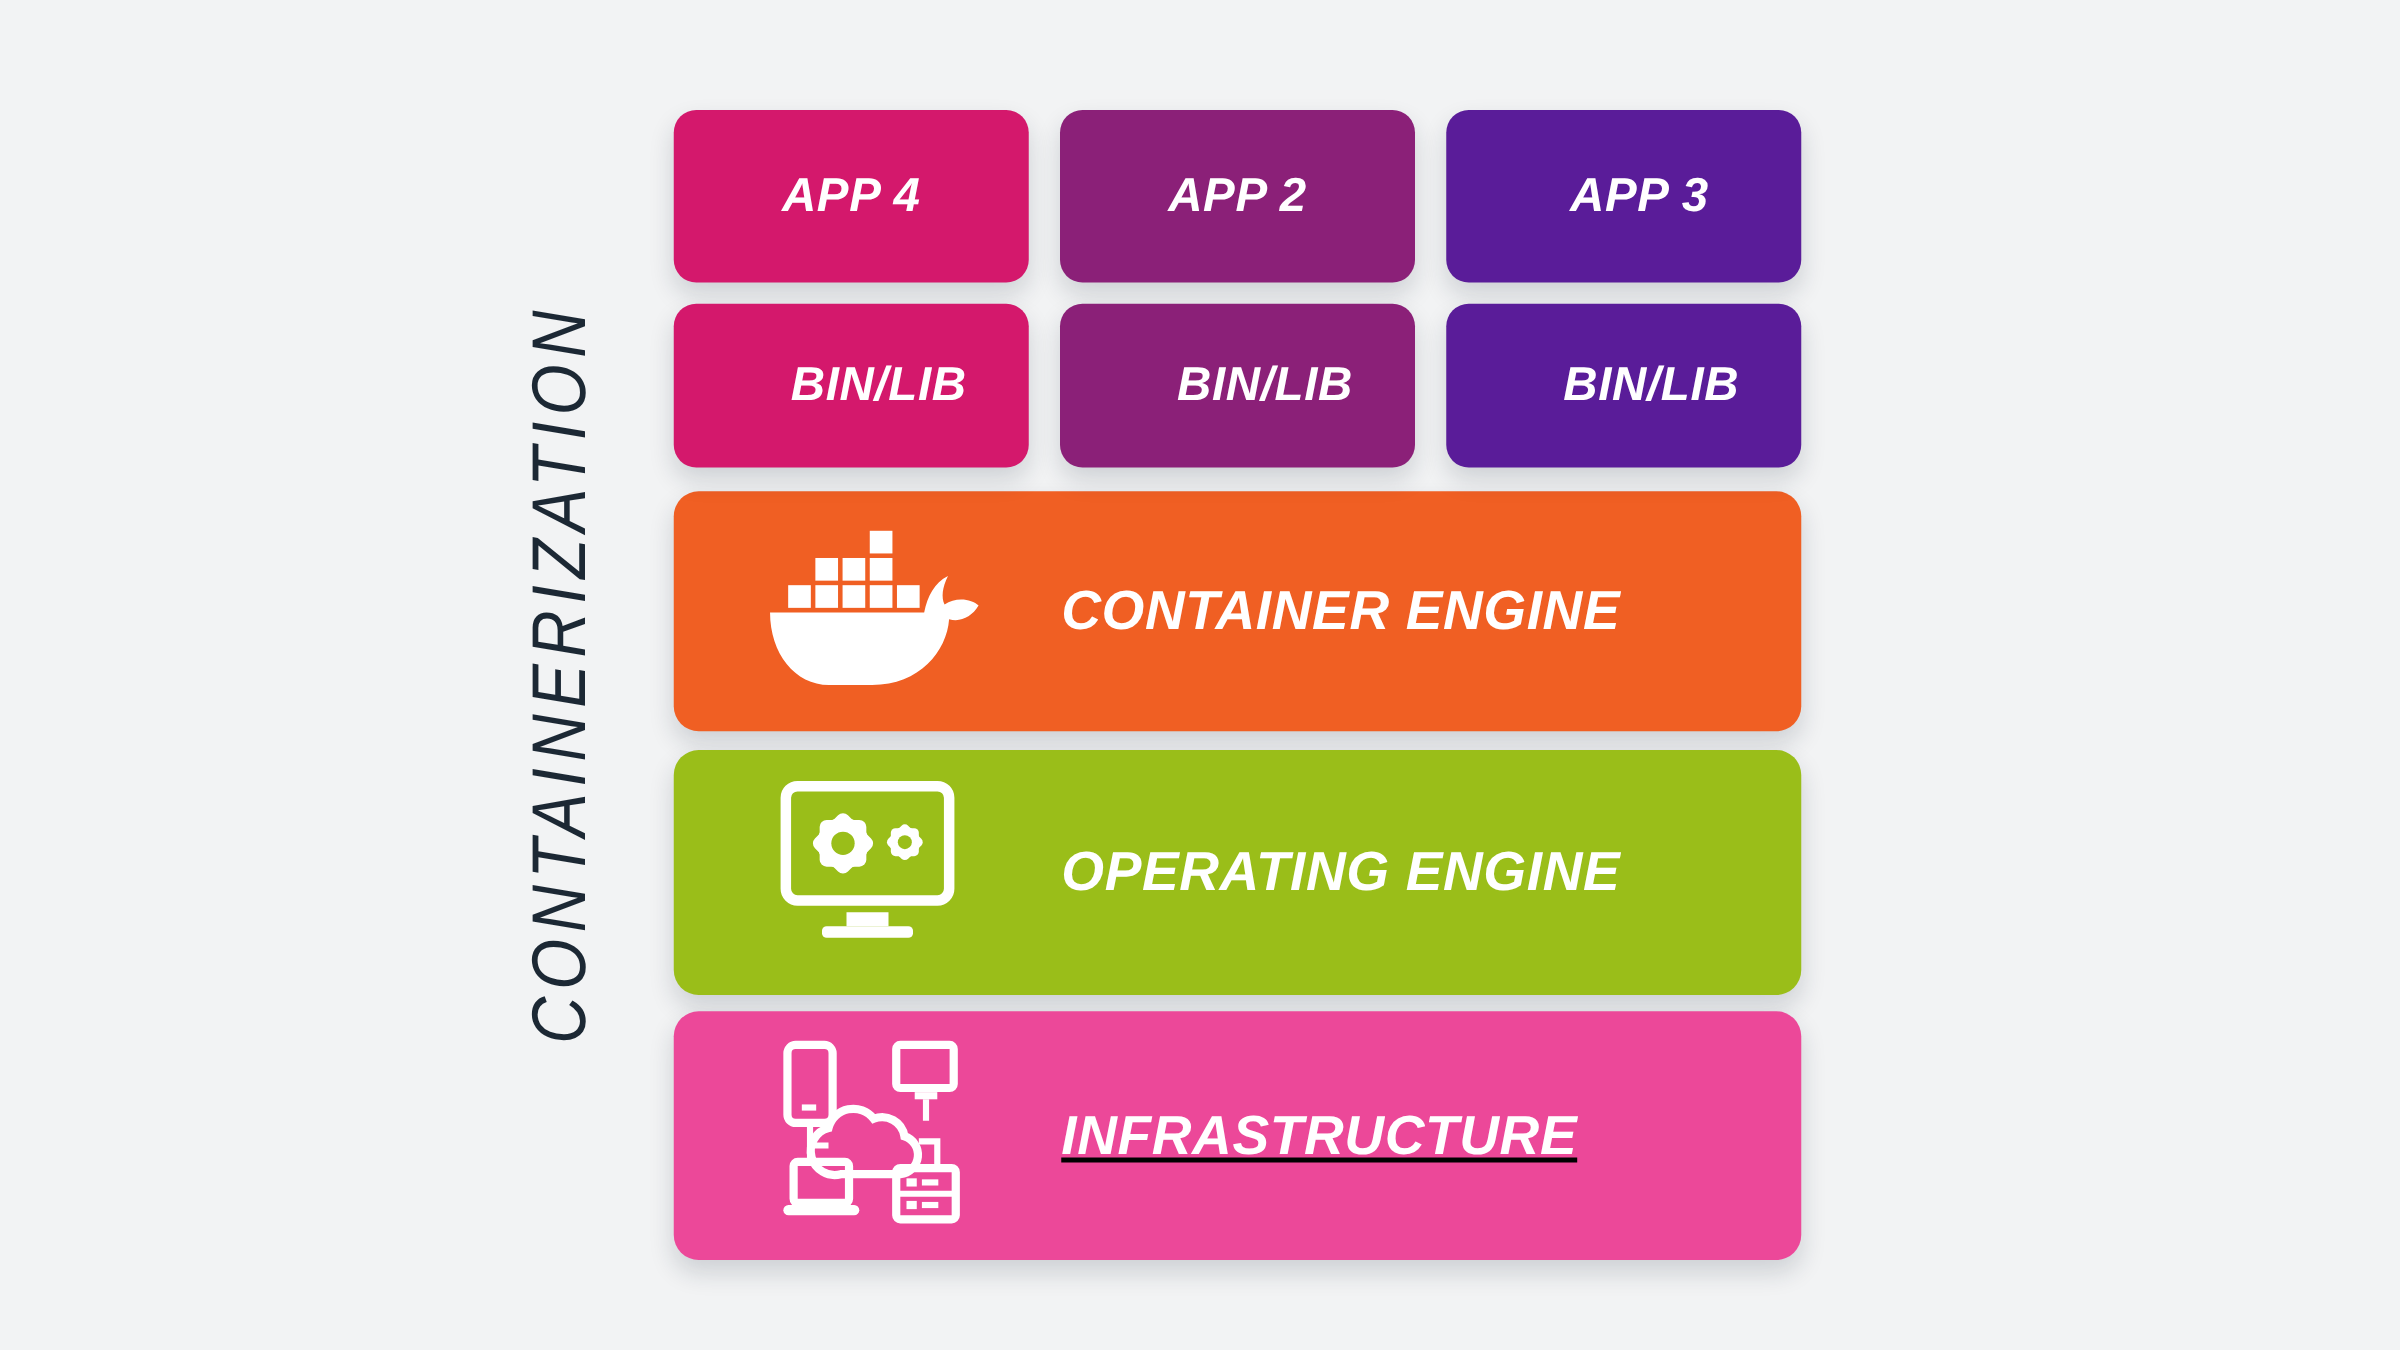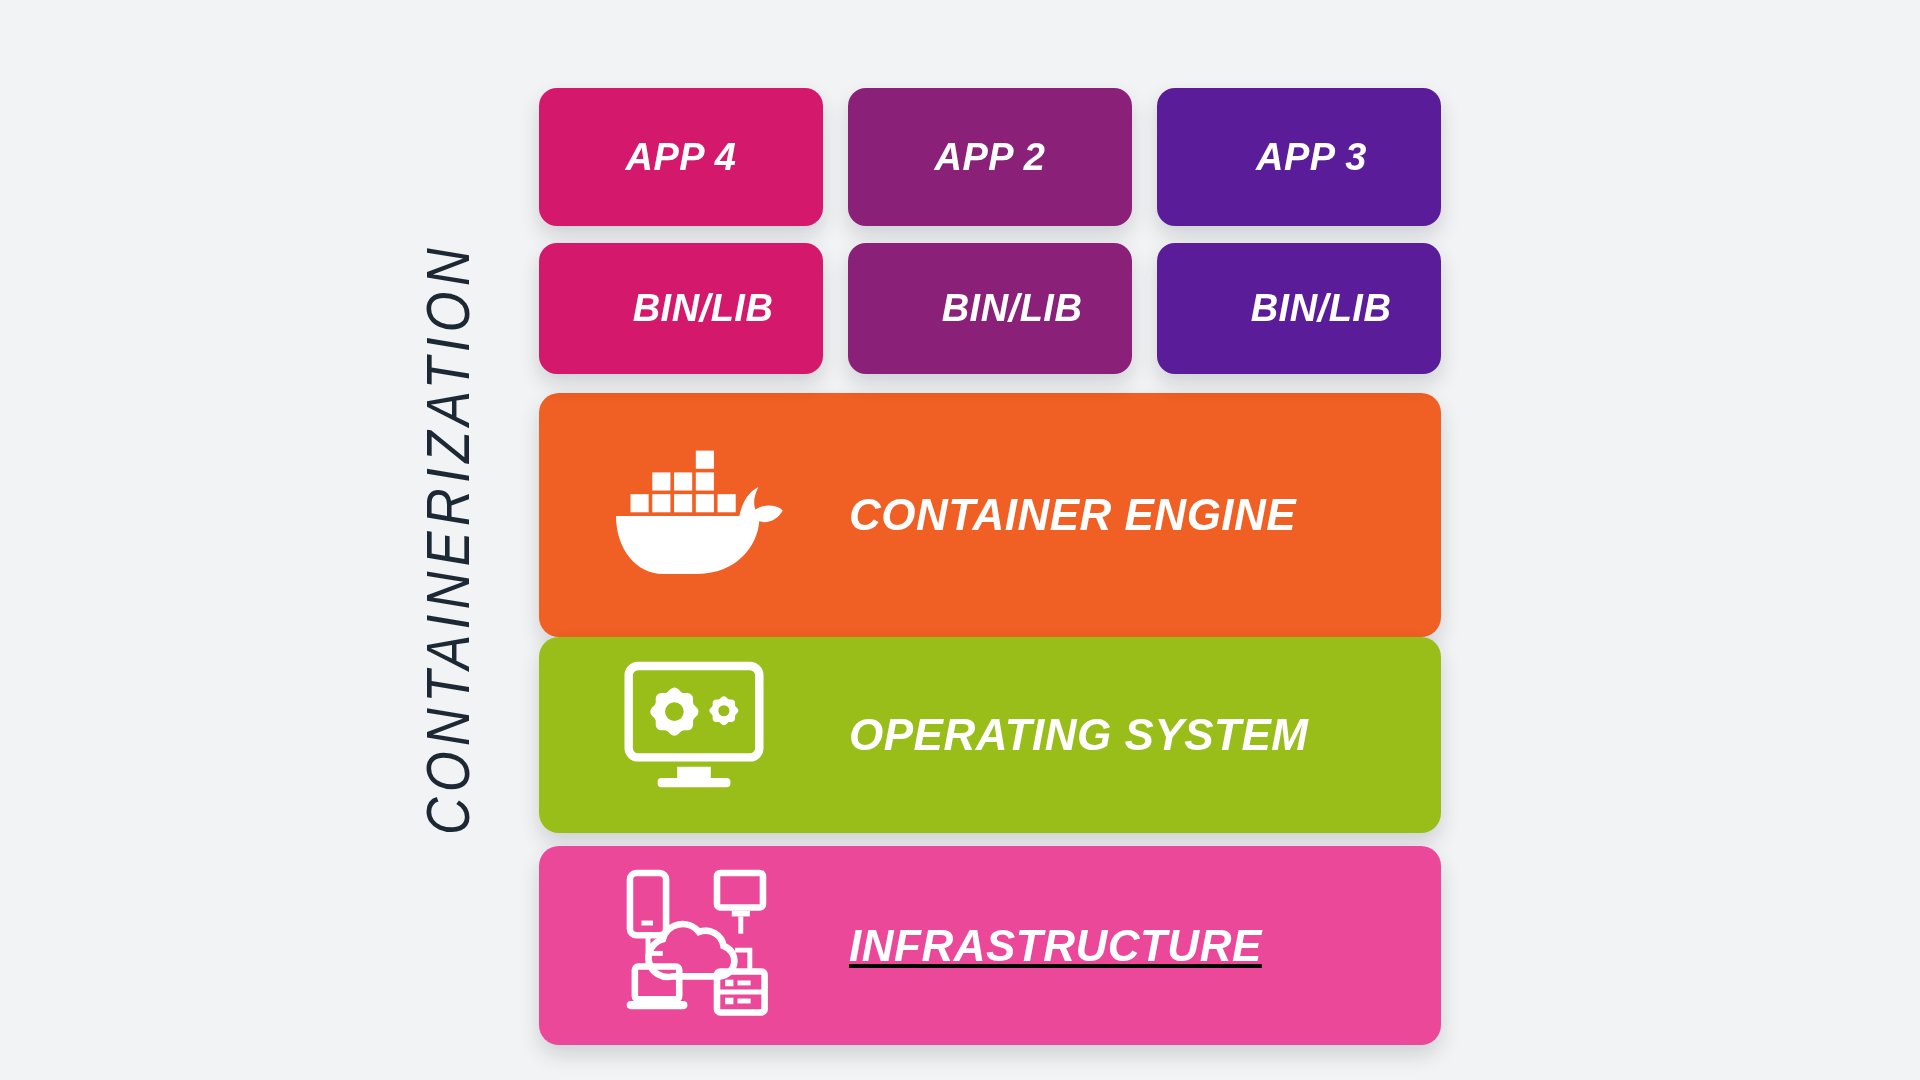--- a/index.html
+++ b/index.html
@@ -34,21 +34,21 @@
   .cell-label {
     color:#fff; font-style:italic; font-weight:800; font-size:38px;
     letter-spacing:0.5px; white-space:nowrap;
   }
 
   .layer-row {
     border-radius:20px;
     display:flex; align-items:center;
     box-shadow:0 10px 20px rgba(25,35,55,0.16);
   }
-  .layer-engine { height:244px; }
+  .layer-engine { height:192px; margin-bottom:15px; }
   .layer-os     { height:196px; margin-bottom:13px; }
   .layer-infra  { height:199px; }
 
   .icon-col { width:310px; display:flex; align-items:center; justify-content:center; flex:0 0 310px; }
 
   .layer-label {
     color:#fff; font-style:italic; font-weight:800; font-size:44px;
     letter-spacing:0.5px; white-space:nowrap;
   }
 
@@ -127,21 +127,21 @@
           <g transform="translate(107,54)">
             <rect x="-12" y="-12" width="24" height="24" rx="4" fill="#ffffff"></rect>
             <rect x="-12" y="-12" width="24" height="24" rx="4" fill="#ffffff" transform="rotate(45)"></rect>
             <circle r="13" fill="#ffffff"></circle>
             <circle r="6" fill="#9abe19"></circle>
           </g>
           <path d="M57,114 h36 v12 h-36 z" fill="#ffffff"></path>
           <rect x="36" y="126" width="78" height="10" rx="4" fill="#ffffff"></rect>
         </svg>
       </div>
-      <span class="layer-label">OPERATING SYSTEM</span>
+      <span class="layer-label">OPERATING ENGINE</span>
     </div>
 
     <div class="layer-row layer-infra" style="background: #ec4899; text-decoration: underline;">
       <div class="icon-col">
         <svg width="148" height="156" viewBox="0 0 180 190" xmlns="http://www.w3.org/2000/svg">
           <g stroke="#ffffff" stroke-width="8" fill="none">
             <rect x="12" y="6" width="44" height="76" rx="8"></rect>
             <rect x="118" y="6" width="56" height="42" rx="4"></rect>
             <rect x="18" y="120" width="54" height="40" rx="4"></rect>
             <rect x="118" y="126" width="58" height="50" rx="4"></rect>

